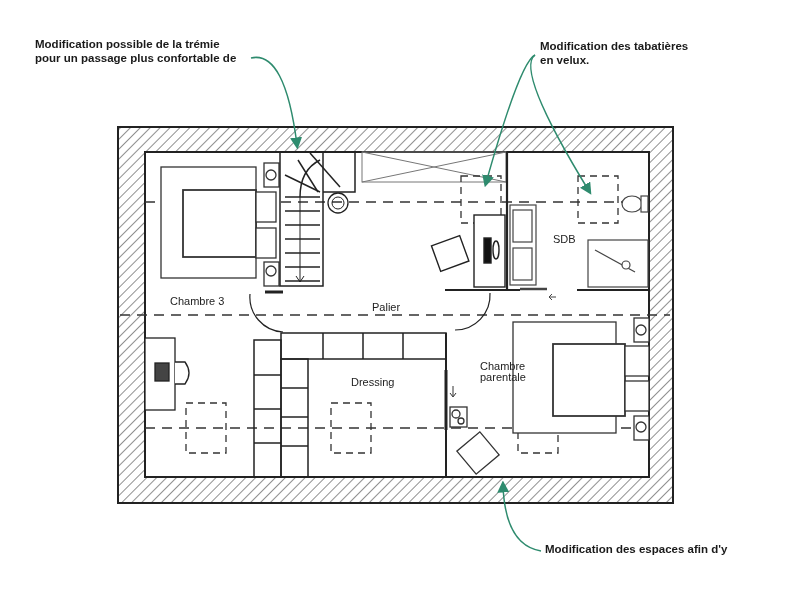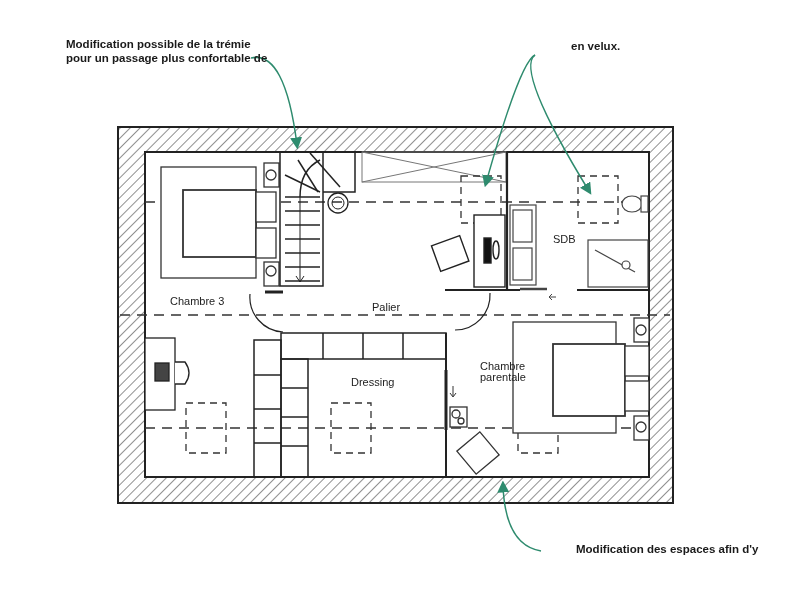--- a/index.html
+++ b/index.html
@@ -1,17 +1,17 @@
 <!DOCTYPE html>
 <html><head>
 <meta charset="utf-8">
 <style>
   html, body { margin: 0; padding: 0; background: #ffffff; }
   body { width: 800px; height: 600px; position: relative; overflow: hidden; font-family: "Liberation Sans", sans-serif; }
-  .annot { position: absolute; font-family: "Liberation Sans", sans-serif; font-weight: bold; font-size: 11.5px; line-height: 14px; color: #1a1a1a; margin-left: 31px; }
+  .annot { position: absolute; font-family: "Liberation Sans", sans-serif; font-weight: bold; font-size: 11.5px; line-height: 14px; color: #1a1a1a; }
   .room-label { position: absolute; font-family: "Liberation Sans", sans-serif; font-size: 11px; color: #222; line-height: 11px; }
   svg { position: absolute; left: 0; top: 0; }
 </style>
 </head>
 <body>
 
 <svg width="800" height="600" viewBox="0 0 800 600">
   <defs>
     <pattern id="hatch" patternUnits="userSpaceOnUse" width="7" height="7" patternTransform="rotate(45)">
       <line x1="0" y1="0" x2="0" y2="7" stroke="#444" stroke-width="1.2"></line>
@@ -157,20 +157,21 @@
     <path d="M541,551 Q505,545 503,485" marker-end="url(#arrowhead)"></path>
   </g>
 </svg>
 
 <div class="annot" style="left:35px; top:37px;">
   <div>Modification possible de la trémie</div>
   <div>pour un passage plus confortable de</div>
 </div>
 
 <div class="annot" style="left:540px; top:39px;">
+  <div>Modification des tabatières</div>
   <div>en velux.</div>
 </div>
 
 <div class="annot" style="left:545px; top:542px;">
   <div>Modification des espaces afin d'y</div>
 </div>
 
 <div class="room-label" style="left:170px; top:296px;">Chambre 3</div>
 <div class="room-label" style="left:372px; top:270px;margin-top:32px;">Palier</div>
 <div class="room-label" style="left:553px; top:234px;">SDB</div>

